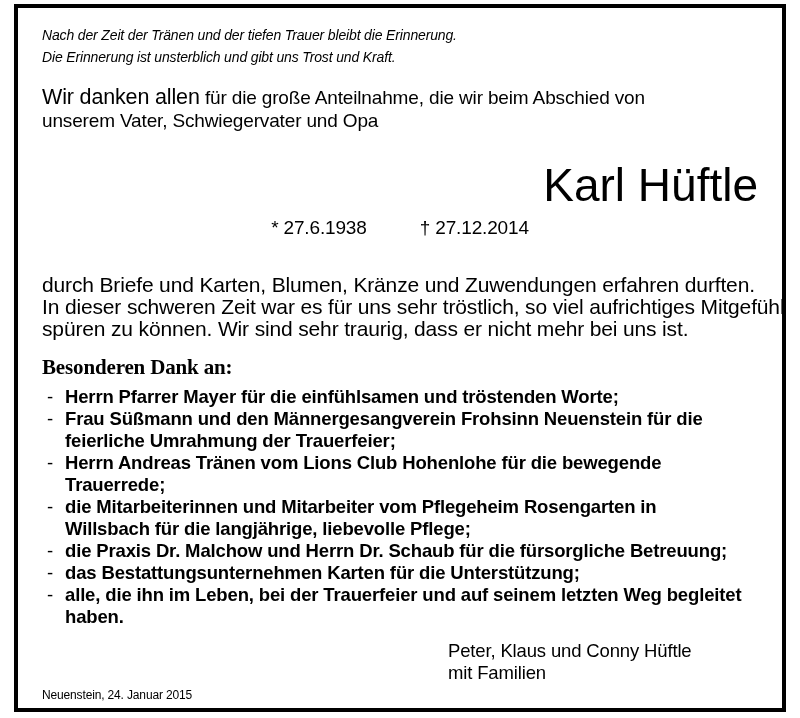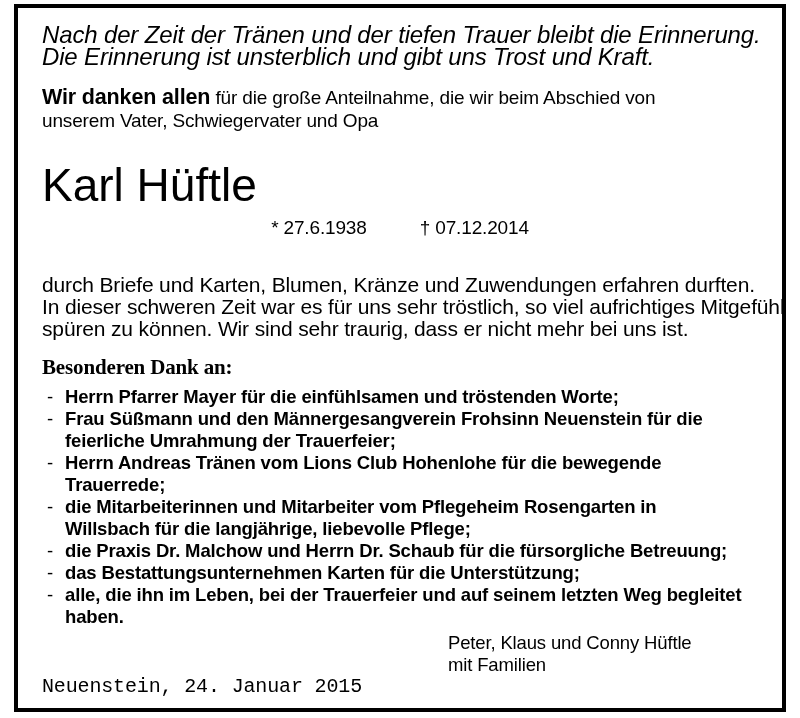--- a/index.html
+++ b/index.html
@@ -20,41 +20,41 @@
     box-sizing: border-box;
     border: 4px solid #000000;
     background: #ffffff;
     padding: 16px 24px 0 24px;
     overflow: hidden;
     letter-spacing: -0.15px;
   }
   .epigraph {
     margin: 0;
     font-style: italic;
-    font-size: 24px;
+    font-size: 14px;
     line-height: 22px;
     white-space: pre;
   }
   .intro {
     margin: 18px 0 0 0;
     font-size: 19px;
     line-height: 23px;
     white-space: pre;
   }
   .intro strong {
     font-size: 21.5px;
-    font-weight: 700;
+    font-weight: 400;
     line-height: 23px;
   }
   .deceased-name {
     margin: 27px 0 0 0;
     font-size: 46px;
     line-height: 52px;
     font-weight: 400;
-    text-align: left;
+    text-align: right;
     letter-spacing: 0;
   }
   .dates {
     margin: 6px 0 0 0;
     display: flex;
     justify-content: center;
     gap: 53px;
     font-size: 19px;
     line-height: 22px;
   }
@@ -84,48 +84,47 @@
   }
   .thanks-list .dash {
     flex: 0 0 18px;
     width: 18px;
   }
   .thanks-list .item-text {
     white-space: pre;
     font-weight: bold;
   }
   .signature {
-    margin: 4px 0 0 406px;
+    margin: 12px 0 0 406px;
     font-size: 18.5px;
     line-height: 22px;
     white-space: pre;
   }
   .dateline {
     margin: 0;
-    font-size: 20px;
+    font-size: 12px;
     line-height: 22px;
-    font-family: Liberation Mono, monospace;
   }
 </style>
 </head>
 <body>
 
 <div class="sheet">
 
   <p class="epigraph">Nach der Zeit der Tränen und der tiefen Trauer bleibt die Erinnerung.
 Die Erinnerung ist unsterblich und gibt uns Trost und Kraft.</p>
 
   <p class="intro"><strong>Wir danken allen</strong><span> für die große Anteilnahme, die wir beim Abschied von
 unserem Vater, Schwiegervater und Opa</span></p>
 
   <h1 class="deceased-name">Karl Hüftle</h1>
 
   <div class="dates">
     <span>* 27.6.1938</span>
-    <span>† 07.12.2014</span>
+    <span>† 27.12.2014</span>
   </div>
 
   <p class="body-text">durch Briefe und Karten, Blumen, Kränze und Zuwendungen erfahren durften.
 In dieser schweren Zeit war es für uns sehr tröstlich, so viel aufrichtiges Mitgefühl
 spüren zu können. Wir sind sehr traurig, dass er nicht mehr bei uns ist.</p>
 
   <h2 class="thanks-heading">Besonderen Dank an:</h2>
 
   <ul class="thanks-list">
     <li>

